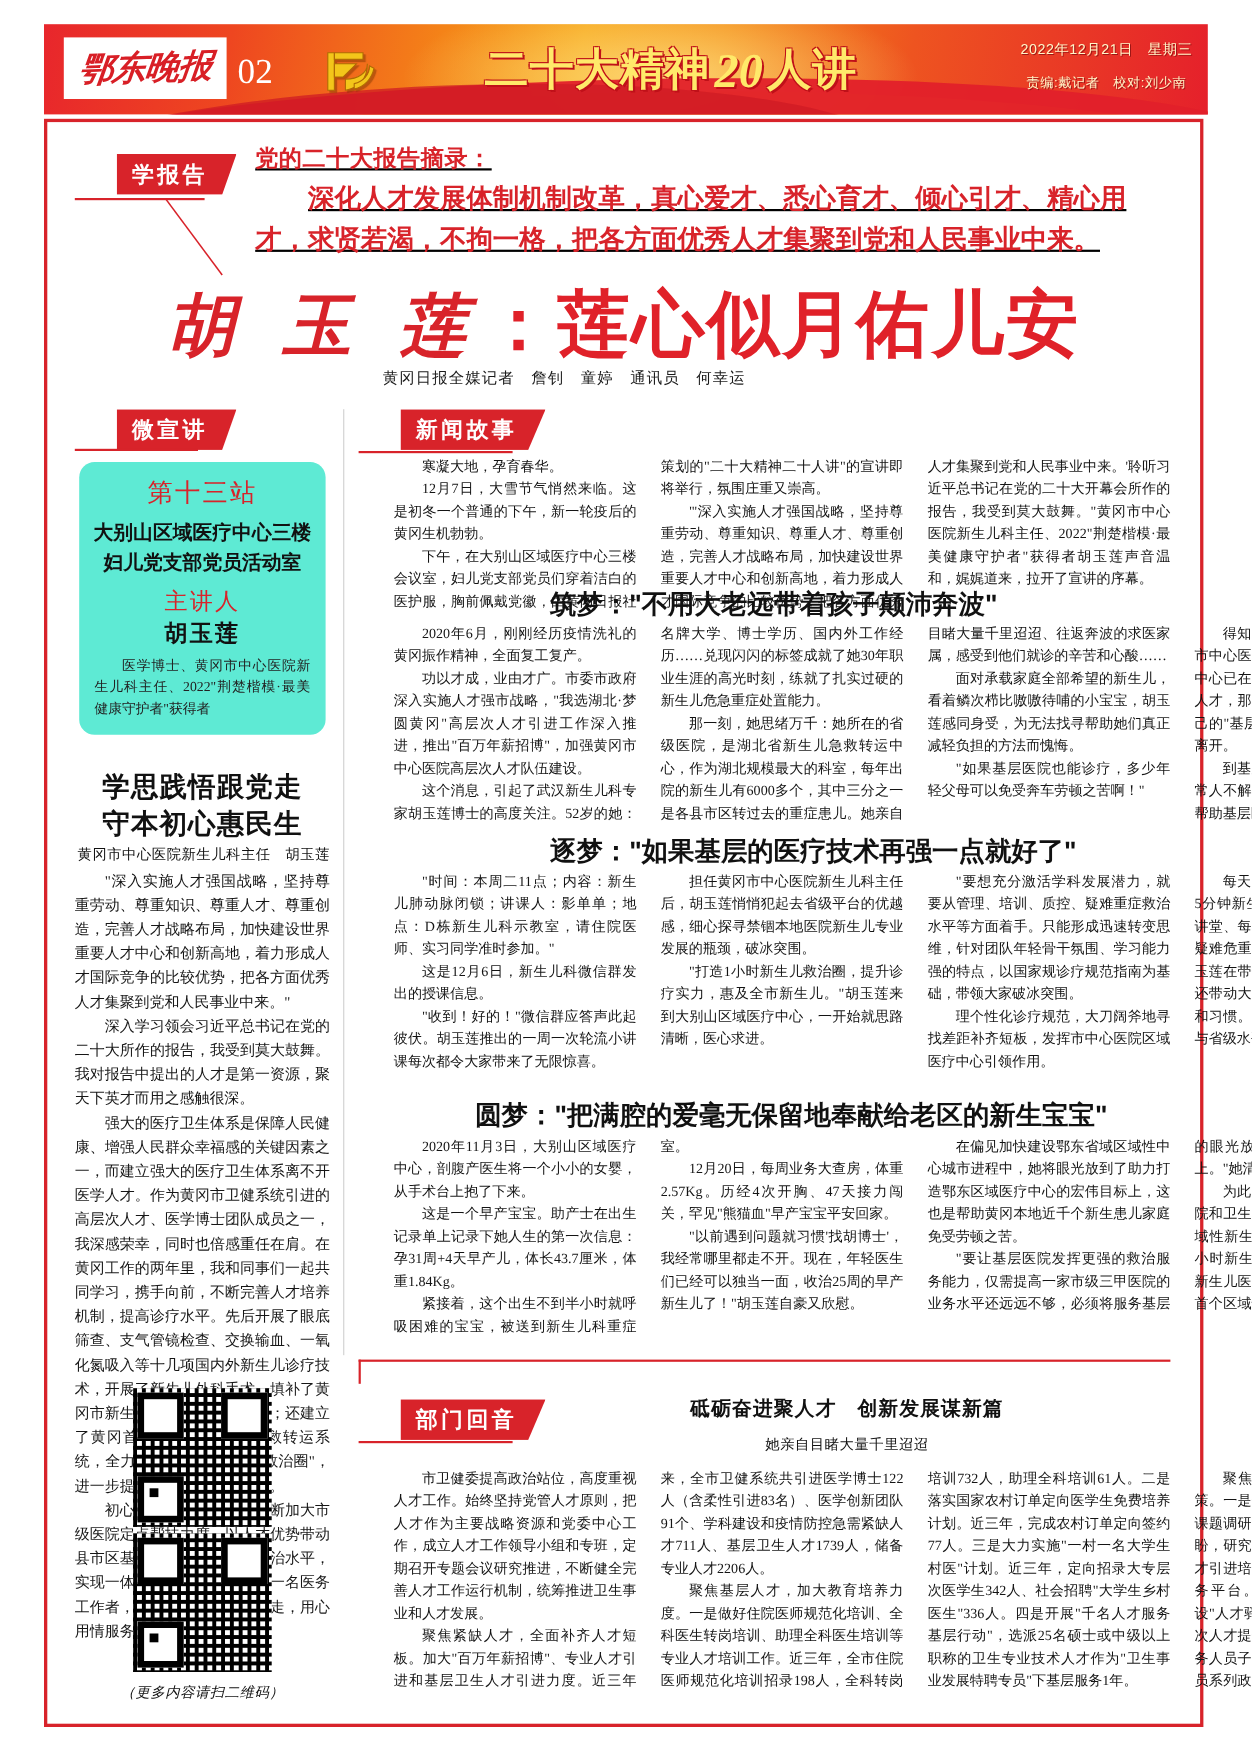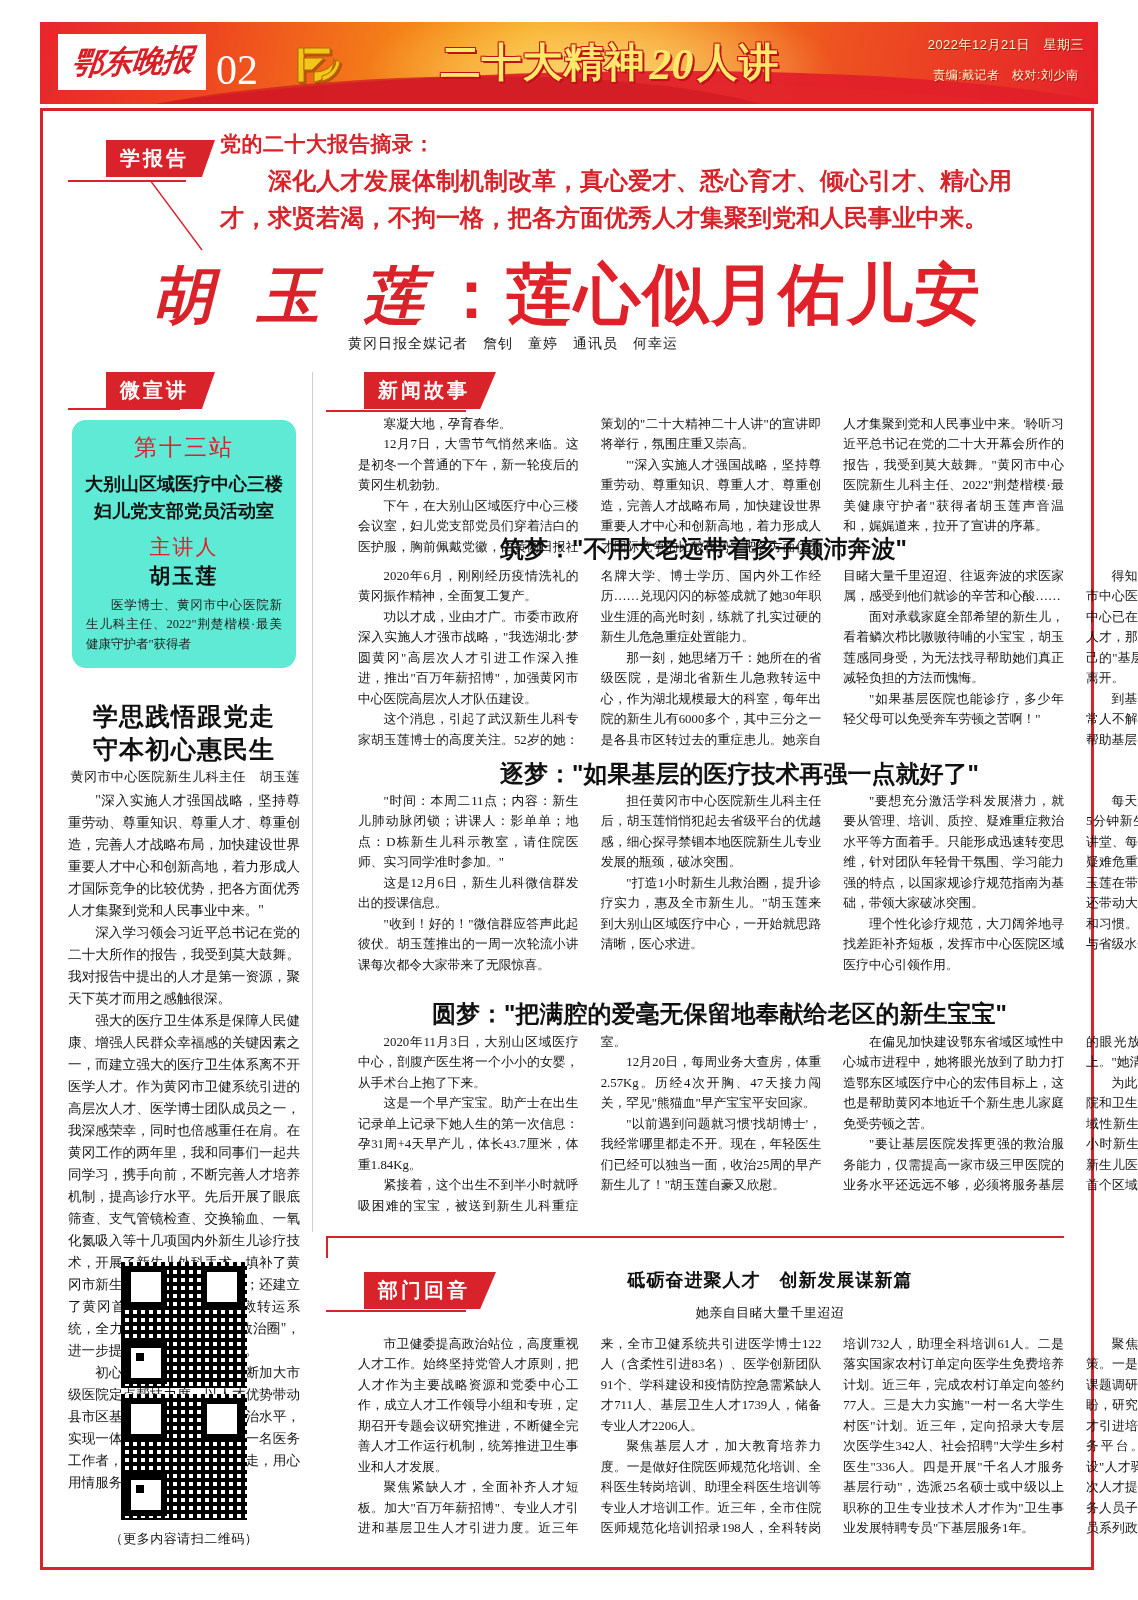--- a/index.html
+++ b/index.html
@@ -65,21 +65,21 @@
     font-style: italic;
     font-size: 31px;
     color: #d81f26;
     letter-spacing: -1px;
     transform: skewX(-8deg) rotate(-2deg);
     white-space: nowrap;
   }
   .page-num {
     position: absolute; left: 176px; top: 24px;
     font-family: "Liberation Serif", serif;
-    font-size: 42px; color: #ffffff; font-weight: 400;
+    font-size: 32px; color: #ffffff; font-weight: 400;
   }
   .party-emblem {
     position: absolute; left: 240px; top: 10px;
     width: 72px; height: 64px;
     color: #f3c61a;
     filter: drop-shadow(2px 2px 0 rgba(120,50,0,.45));
   }
   .banner-title {
     position: absolute; left: 330px; top: 8px;
     width: 480px; height: 64px;
@@ -139,21 +139,21 @@
     letter-spacing: 3px;
     clip-path: polygon(0 0, 100% 0, 88% 100%, 0% 100%);
   }
   .tag-wrap { position: absolute; padding-left: 38px; }
 
   
   .xuebaogao-tag { left: 68px; top: 140px; }
   .xuebaogao-rule { position:absolute; left:68px; top:180px; width:118px; height:2px; background:#d8232a; }
   .xuebaogao-diag { position:absolute; left:150px; top:180px; width:60px; height:72px; }
   .report-box {
-    position: absolute; left: 220px; top: 130px; width: 830px;
+    position: absolute; left: 232px; top: 130px; width: 830px; text-decoration: underline;
   }
   .report-lead {
     font-family: "Liberation Sans", sans-serif;
     font-weight: 700;
     color: #d8232a;
     font-size: 21px;
     letter-spacing: .5px;
     margin-bottom: 4px;
   }
   .report-body {
@@ -293,20 +293,21 @@
   .qr > i::after {
     content:""; position:absolute; left:5px; top:5px; width:8px; height:8px; background:#000;
   }
   .qr-caption {
     text-align: center;
     font-family: "Liberation Serif", serif;
     font-size: 13px;
     color: #111;
     letter-spacing: .5px;
     margin-top: 10px;
+    font-style: italic;
   }
 
   
   .xinwen-tag { position: absolute; left: 326px; top: 372px; }
   .xinwen-rule { position: absolute; left: 326px; top: 410px; width: 140px; height: 2px; background: #d8232a; }
 
   .story-cols {
     position: absolute;
     left: 358px; top: 414px;
     width: 706px;

